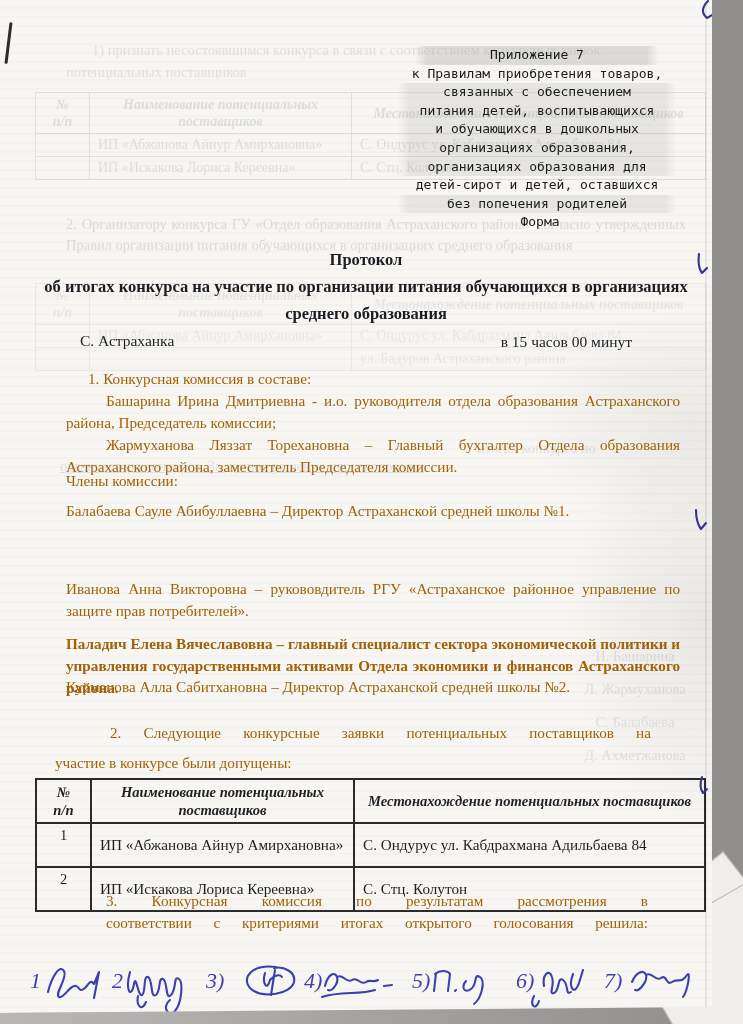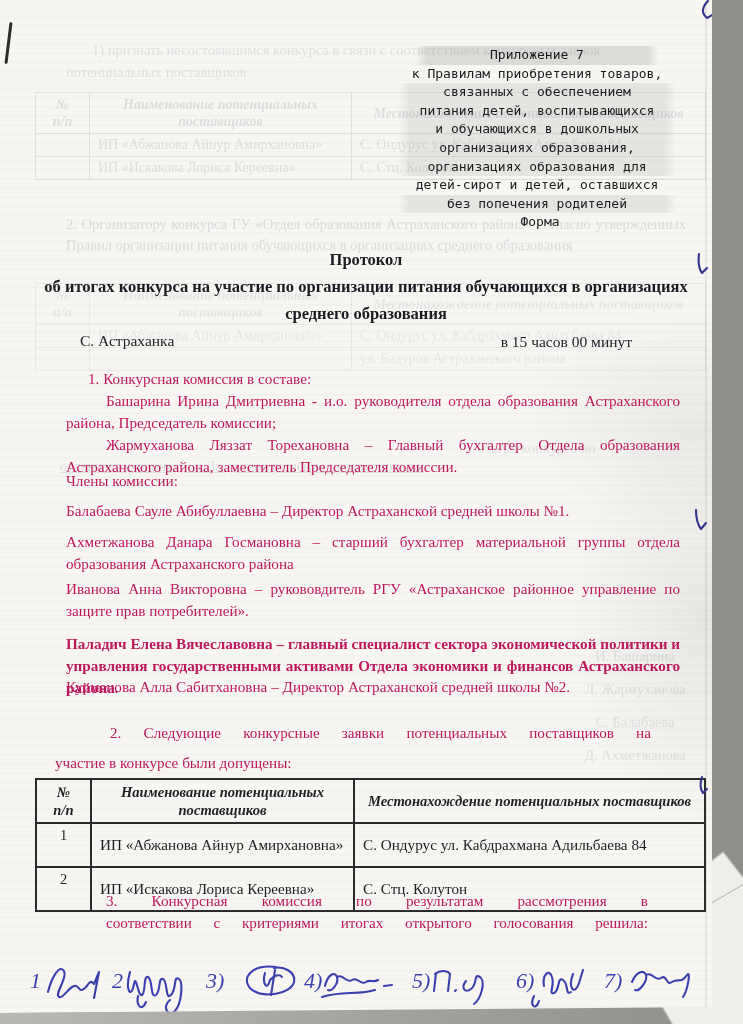--- a/index.html
+++ b/index.html
@@ -26,21 +26,21 @@
             font-family:"DejaVu Sans Mono",monospace;font-size:13px;line-height:18.6px;color:#1c1c1e;}
   .appendix .l0{background:linear-gradient(to right,rgba(0,0,0,0) 8%,rgba(150,150,148,.28) 12% 88%,rgba(0,0,0,0) 92%);}
   .appendix .shade{background:linear-gradient(to right,rgba(0,0,0,0) 2%,rgba(160,160,158,.20) 6% 94%,rgba(0,0,0,0) 98%);text-align:center;}
   .appendix .forma{padding-left:6px;}
 
   .title{left:36px;top:246px;width:660px;text-align:center;font-weight:bold;font-size:16.5px;line-height:27px;color:#1c1c22;}
 
   .place{left:80px;top:332px;font-size:15.5px;}
   .datetime{left:420px;top:328px;width:212px;text-align:right;font-size:15.5px;line-height:27px;}
 
-  .body-block{font-size:15.2px;line-height:22px;color:#be185d;}
+  .body-block{font-size:15.2px;line-height:22px;color:#a16207;}
   .p1head{left:88px;top:368px;}
   .chair{left:66px;top:390px;width:614px;text-align:justify;text-indent:40px;}
   .deputy{left:66px;top:434px;width:614px;text-align:justify;text-indent:40px;}
   .membershead{left:66px;top:470px;}
   .m0{left:66px;top:500px;width:614px;text-align:justify;}
   .m1{left:66px;top:531px;width:614px;text-align:justify;}
   .m2{left:66px;top:578px;width:614px;text-align:justify;}
   .m3{left:66px;top:633px;width:614px;text-align:justify;font-weight:bold;}
   .m4{left:66px;top:676px;width:614px;text-align:justify;}
 
@@ -176,21 +176,20 @@
     <div class="abs place ink">С. Астраханка</div>
     <div class="abs datetime ink">
       <div>в 15 часов 00 минут</div>
     </div>
 
     <div class="abs body-block p1head">1. Конкурсная комиссия в составе:</div>
     <div class="abs body-block chair">Башарина Ирина Дмитриевна  - и.о. руководителя отдела образования Астраханского района, Председатель комиссии;</div>
     <div class="abs body-block deputy">Жармуханова Ляззат Торехановна – Главный бухгалтер Отдела образования Астраханского района, заместитель Председателя комиссии.</div>
     <div class="abs body-block membershead">Члены комиссии:</div>
     <div class="abs body-block m0">Балабаева Сауле Абибуллаевна – Директор Астраханской средней школы №1.</div>
-    <div class="abs body-block m1">Ахметжанова Данара Госмановна – старший бухгалтер материальной группы отдела образования Астраханского района</div>
     <div class="abs body-block m2">Иванова Анна Викторовна – рукововдитель  РГУ «Астраханское районное управление по защите прав потребителей».</div>
     <div class="abs body-block m3">Паладич Елена Вячеславовна – главный специалист сектора экономической политики и управления государственными активами Отдела экономики и финансов Астраханского района.</div>
     <div class="abs body-block m4">Курманова Алла Сабитхановна – Директор Астраханской средней школы №2.</div>
 
     <div class="abs body-block p2">
       <div class="spread">
           <span>2.</span>
           <span>Следующие</span>
           <span>конкурсные</span>
           <span>заявки</span>

